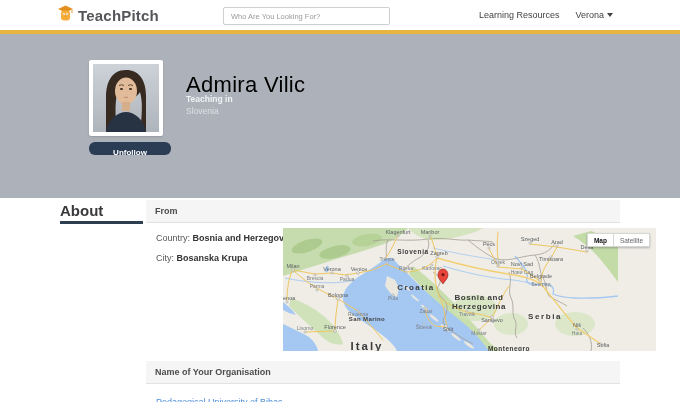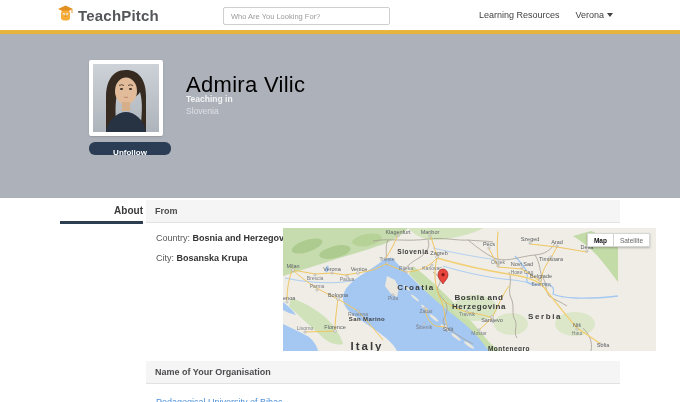--- a/index.html
+++ b/index.html
@@ -26,21 +26,21 @@
   .unfollow-btn{position:absolute;left:89px;top:108px;width:82px;height:13px;background:#2b3d55;border:none;border-radius:6px;
     color:#fff;font-size:8px;font-weight:bold;line-height:13px;text-align:center;cursor:pointer;font-family:"Liberation Sans",sans-serif;padding:4px;}
   .hero-name{position:absolute;left:186px;top:38px;font-size:22px;color:#000000;letter-spacing:.3px;}
   .hero-teaching{position:absolute;left:186px;top:60px;font-size:8.5px;font-weight:bold;color:#f0f2f4;}
   .hero-language{position:absolute;left:186px;top:72px;font-size:8.5px;color:#dde0e5;}
 
   
   .content{position:absolute;left:0;top:198px;width:680px;height:204px;background:#fff;}
   .container{position:absolute;left:57px;top:0;width:566px;height:204px;}
   .col-left{position:absolute;left:0;top:0;width:89px;}
-  .tab{margin:2px 3px 12px 3px;height:21px;text-align:right;font-size:10px;font-weight:bold;color:#3a3a3c;line-height:21px;
+  .tab{margin:2px 3px 12px 3px;height:21px;text-align:left;font-size:15px;font-weight:bold;color:#3a3a3c;line-height:21px;
     border-bottom:3px solid #2d3e50;cursor:pointer;}
   .col-right{position:absolute;left:89px;top:2px;width:474px;}
   .section-header{background:#f5f5f6;border-bottom:1px solid #e2e2e4;height:22px;line-height:22px;padding-left:9px;
     font-size:9px;font-weight:bold;color:#4c4c4e;}
   .from-body{position:relative;height:138px;background:#fff;}
   .field-line{position:absolute;left:10px;font-size:9px;color:#58585a;}
   .field-line b{color:#333;}
   .fl-country{top:10px;}
   .fl-city{top:30px;}
 

